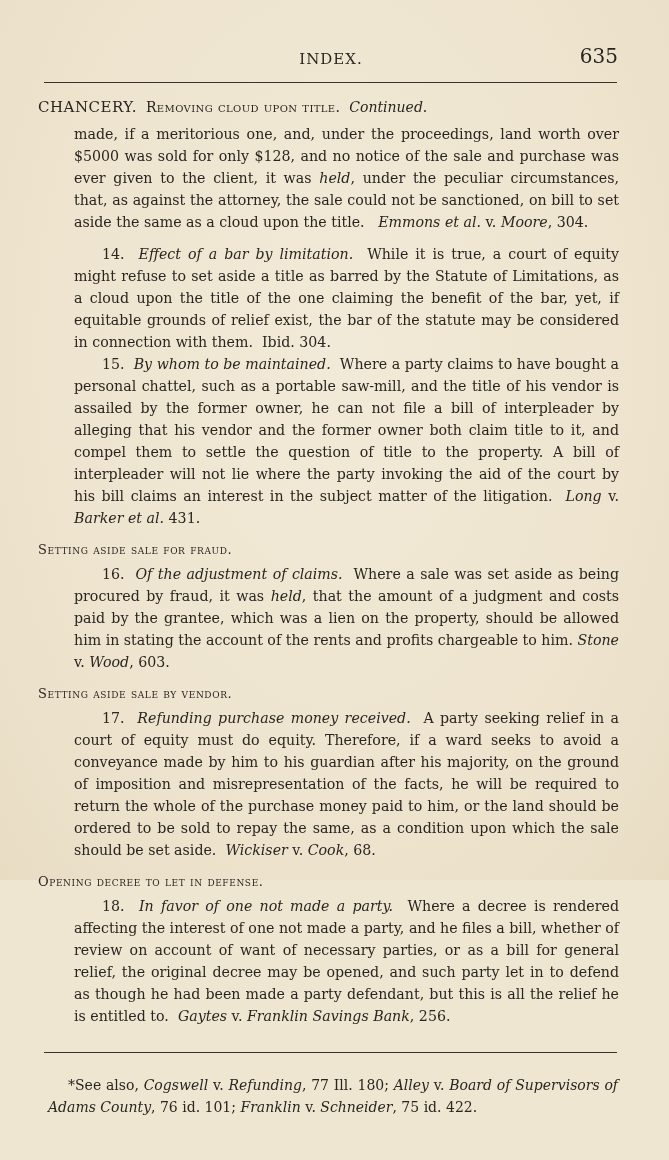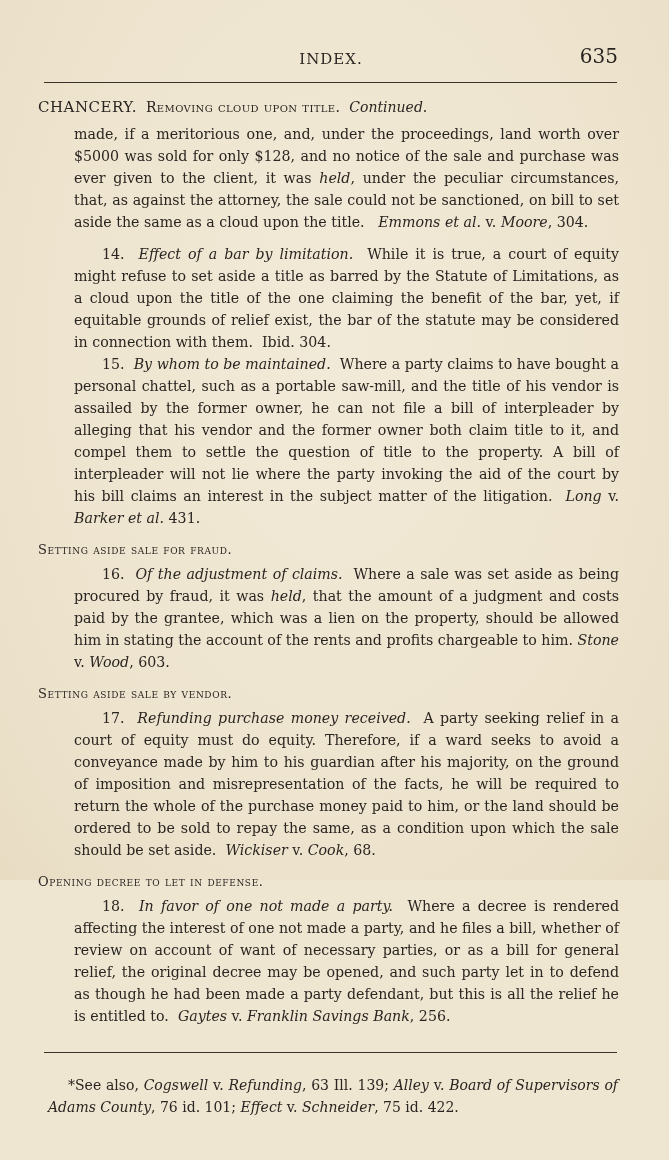--- a/index.html
+++ b/index.html
@@ -123,15 +123,15 @@
     <div class="section-head">Setting aside sale by vendor.</div>
     <p class="entry"><span class="num">17.</span>&nbsp; <i>Refunding purchase money received.</i>&nbsp; <span>A party seeking relief in a court of equity must do equity. Therefore, if a ward seeks to avoid a conveyance made by him to his guardian after his majority, on the ground of imposition and misrepresentation of the facts, he will be required to return the whole of the purchase money paid to him, or the land should be ordered to be sold to repay the same, as a condition upon which the sale should be set aside.</span>&nbsp; <i>Wickiser</i> <span>v.</span> <i>Cook</i><span>, 68.</span></p>
 
     <div class="section-head">Opening decree to let in defense.</div>
     <p class="entry"><span class="num">18.</span>&nbsp; <i>In favor of one not made a party.</i>&nbsp; <span>Where a decree is rendered affecting the interest of one not made a party, and he files a bill, whether of review on account of want of necessary parties, or as a bill for general relief, the original decree may be opened, and such party let in to defend as though he had been made a party defendant, but this is all the relief he is entitled to.</span>&nbsp; <i>Gaytes</i> <span>v.</span> <i>Franklin Savings Bank</i><span>, 256.</span></p>
 
   </div>
 
   <div class="rule bottom"></div>
 
-  <p class="footnote"><span>*See also,</span> <i>Cogswell</i> <span>v.</span> <i>Refunding</i><span>, 63 Ill. 139;</span> <i>Alley</i> <span>v.</span> <i>Board of Supervisors of Adams County</i><span>, 76 id. 101;</span> <i>Effect</i> <span>v.</span> <i>Schneider</i><span>, 75 id. 422.</span></p>
+  <p class="footnote"><span>*See also,</span> <i>Cogswell</i> <span>v.</span> <i>Refunding</i><span>, 77 Ill. 180;</span> <i>Alley</i> <span>v.</span> <i>Board of Supervisors of Adams County</i><span>, 76 id. 101;</span> <i>Franklin</i> <span>v.</span> <i>Schneider</i><span>, 75 id. 422.</span></p>
 
 </div>
 
 </body></html>

